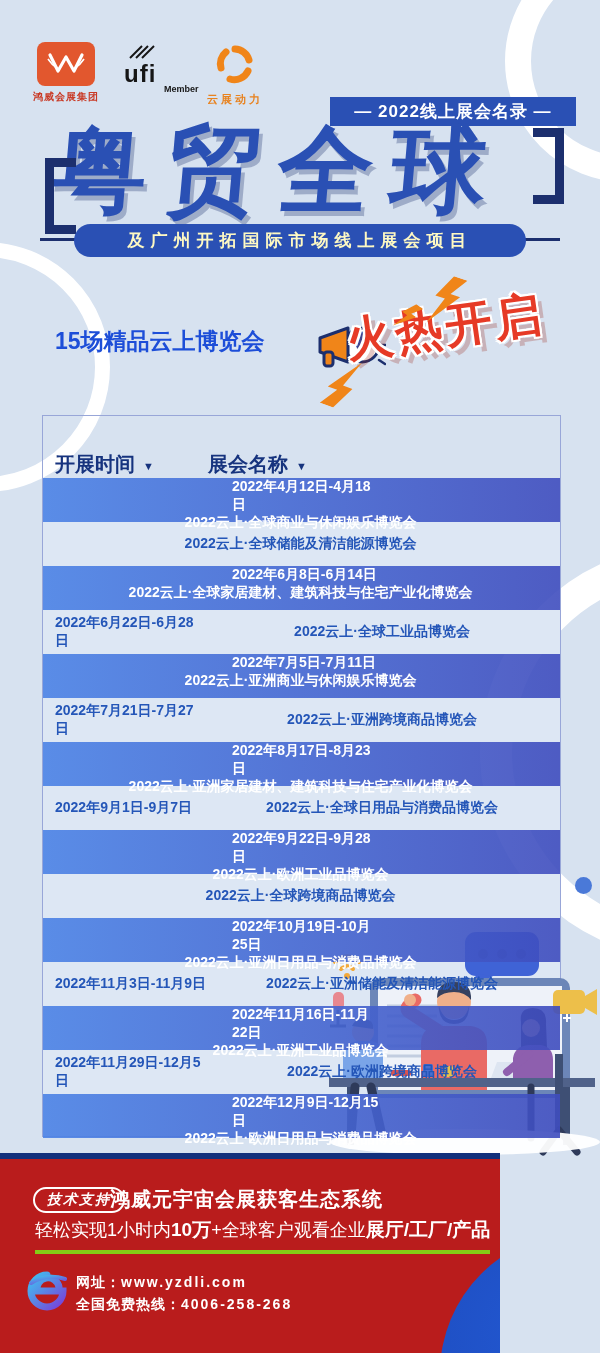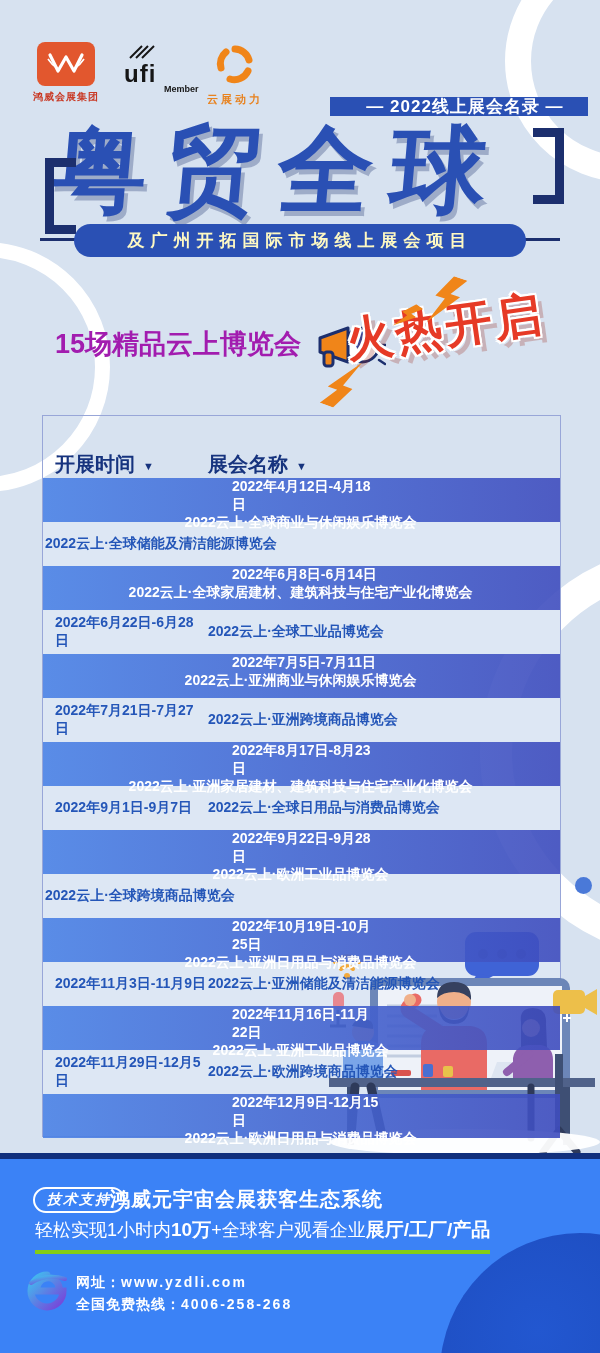--- a/index.html
+++ b/index.html
@@ -21,43 +21,43 @@
   .logo1 .mark{width:58px;height:44px;margin:0 auto;background:#e2572e;border-radius:8px;display:flex;align-items:center;justify-content:center;}
   .logo1 .zh{margin-top:4px;font-size:10px;font-weight:bold;color:#c93a26;letter-spacing:1px;}
   .logo2{width:54px;text-align:left;padding-top:2px;}
   .logo2 .ufi{font-size:24px;font-weight:bold;color:#161616;line-height:20px;letter-spacing:1px;}
   .logo2 .member{font-size:9px;font-weight:bold;color:#161616;padding-left:40px;}
   .logo3{width:70px;text-align:center;}
   .logo3 .zh{margin-top:2px;font-size:11px;font-weight:bold;color:#e8821e;letter-spacing:3px;}
 
   
   .badge{
-    position:absolute;left:330px;top:97px;width:246px;height:19px;z-index:1;
+    position:absolute;left:330px;top:97px;width:246px;height:29px;z-index:1;
     background:#2a50b4;color:#fff;font-size:17px;font-weight:bold;
-    display:flex;align-items:center;justify-content:center;letter-spacing:1px;padding-left:12px;
+    display:flex;align-items:center;justify-content:center;letter-spacing:1px;
   }
   .main-title{
     position:absolute;left:52px;top:108px;z-index:1;
     font-size:95px;font-weight:900;color:#2a50b4;letter-spacing:18px;white-space:nowrap;
     transform:skewX(-5deg);
     text-shadow:4px 5px 0 rgba(27,45,110,0.30);
   }
   .brk{position:absolute;z-index:1;width:22px;height:58px;}
   .brk-l{left:45px;top:158px;border-left:9px solid #1c2f6e;border-top:9px solid #1c2f6e;border-bottom:9px solid #1c2f6e;}
   .brk-r{left:533px;top:128px;border-right:9px solid #1c2f6e;border-top:9px solid #1c2f6e;border-bottom:9px solid #1c2f6e;}
   .pill-line{position:absolute;left:40px;top:238px;width:520px;height:3px;background:#1c2f6e;z-index:1;}
   .sub-pill{
     position:absolute;left:74px;top:224px;width:452px;height:33px;z-index:2;
     background:#2a50b4;border-radius:17px;color:#fef9c3;font-size:17px;font-weight:bold;
     letter-spacing:6px;display:flex;align-items:center;justify-content:center;white-space:nowrap;
   }
 
   
   .intro1{position:absolute;left:55px;top:294px;z-index:1;font-size:19px;font-weight:900;color:#15214d;white-space:nowrap;}
-  .intro2{position:absolute;left:55px;top:326px;z-index:1;font-size:27px;font-weight:900;color:#a21caf;white-space:nowrap;}
+  .intro2{position:absolute;left:55px;top:326px;z-index:1;font-size:23px;font-weight:900;color:#1d4ed8;white-space:nowrap;}
   .megaphone{position:absolute;left:312px;top:318px;z-index:1;}
   .stamp{
     position:absolute;left:345px;top:296px;z-index:1;
     font-size:47px;font-weight:900;color:#e63a26;letter-spacing:3px;white-space:nowrap;
     transform:rotate(-8deg);
     text-shadow:2px 0 0 #fff,-2px 0 0 #fff,0 2px 0 #fff,0 -2px 0 #fff,
                 2px 2px 0 #fff,-2px -2px 0 #fff,2px -2px 0 #fff,-2px 2px 0 #fff,
                 6px 7px 0 rgba(150,30,15,0.25);
   }
   .bolt{position:absolute;z-index:1;}
@@ -71,28 +71,28 @@
     border:1px solid #98a6d8;box-sizing:border-box;
   }
   .thead{height:62px;display:flex;align-items:flex-end;color:#16337e;font-weight:900;font-size:20px;}
   .thead .h1{padding-left:12px;width:151px;}
   .thead .h2{padding-left:2px;}
   .thead .arr{font-size:11px;margin-left:8px;vertical-align:1px;}
   .row{height:44px;display:flex;align-items:center;font-size:14px;font-weight:bold;}
   .row.blue{position:relative;z-index:3;background:linear-gradient(90deg,rgba(76,131,230,0.90),rgba(63,77,190,0.90));color:#ffffff;flex-direction:column;}
   .row.light{background:#dde7f4;color:#2456b8;}
   .c-date{width:151px;padding-left:12px;flex:none;}
-  .c-name{flex:1;padding-left:2px;padding-right:4px;}
+  .c-name{flex:1;padding-left:2px;padding-right:4px;text-align:center;}
   .row.light .c-date,.row.light .c-name{position:relative;z-index:4;}
 
   
   .illus{position:absolute;left:325px;top:926px;width:275px;height:232px;z-index:2;}
 
   
-  .footer{position:absolute;left:0;top:1153px;width:600px;height:200px;z-index:5;background:#3b82f6;overflow:hidden;}
+  .footer{position:absolute;left:0;top:1153px;width:500px;height:200px;z-index:5;background:#b91c1c;overflow:hidden;}
   .footer .band{position:absolute;left:0;top:0;width:600px;height:6px;background:#12307c;}
   .footer .bigcircle{position:absolute;left:440px;top:80px;width:280px;height:280px;border-radius:50%;
     background:radial-gradient(circle at 35% 35%,#2257d0,#1a46b5);}
   .sup-badge{
     position:absolute;left:33px;top:34px;height:22px;padding:0 12px;
     border:2px solid #fff;border-radius:13px;color:#fff;font-size:14px;font-weight:bold;font-style:italic;
     display:flex;align-items:center;letter-spacing:2px;
   }
   .sup-title{position:absolute;left:110px;top:33px;color:#fff;font-size:20px;font-weight:900;letter-spacing:1px;white-space:nowrap;}
   .tagline{

